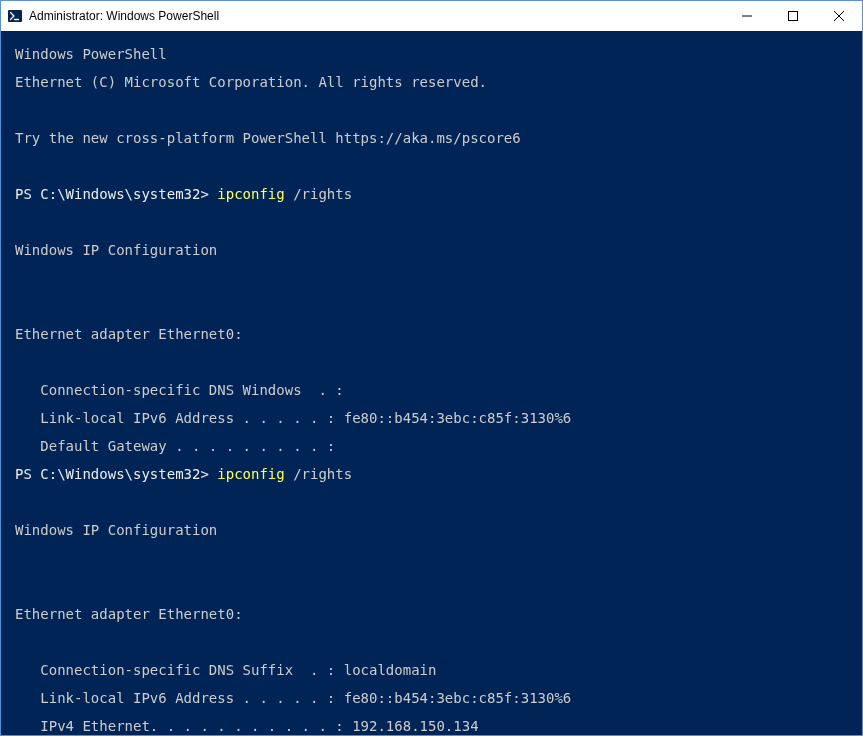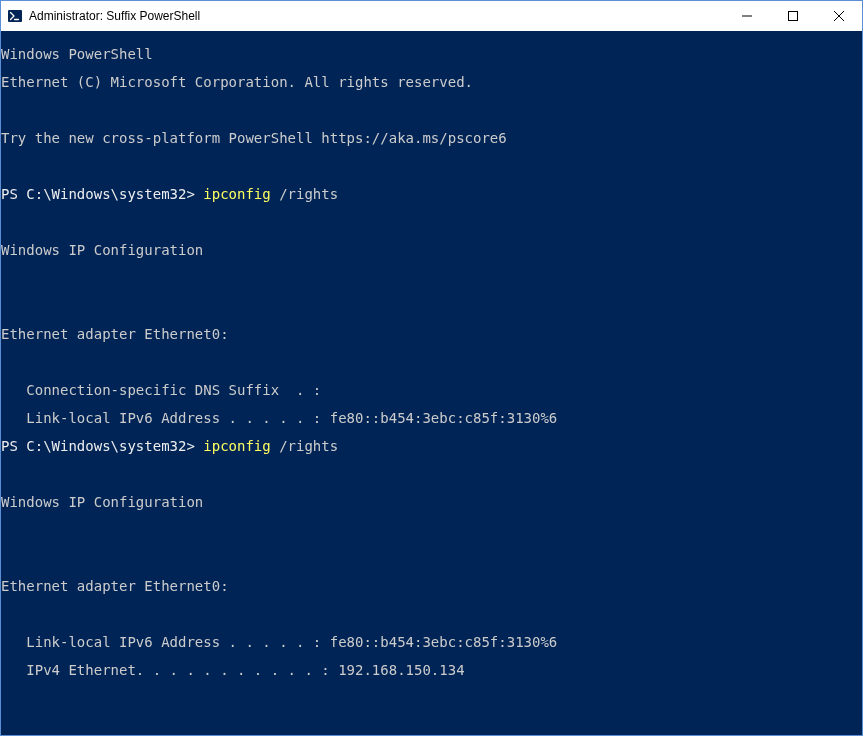--- a/index.html
+++ b/index.html
@@ -57,21 +57,21 @@
       color: #000;
       cursor: default;
     }
     .terminal {
       flex: 1;
       background: #012456;
       color: #cccccc;
       font-family: Consolas, "Lucida Console", monospace;
       font-size: 14px;
       line-height: 14px;
-      padding: 2px 0 0 0;
+      padding: 2px 0 0 14px;
       overflow: hidden;
       white-space: pre;
       position: relative;
     }
     .line {
       min-height: 14px;
     }
     .prompt {
       color: #eeeeee;
     }
@@ -94,21 +94,21 @@
 
 <div class="window">
   <div class="titlebar">
     <div class="titlebar-icon">
       <svg class="ps-icon-svg" width="16" height="16" viewBox="0 0 16 16">
         <rect x="1" y="2" width="14" height="12" rx="1" fill="#012456"></rect>
         <path d="M3.5 4.5 L7 8 L3.5 11.5" stroke="#ffffff" stroke-width="1.3" fill="none" stroke-linecap="round" stroke-linejoin="round"></path>
         <line x1="7.5" y1="11.5" x2="11.5" y2="11.5" stroke="#ffffff" stroke-width="1.3" stroke-linecap="round"></line>
       </svg>
     </div>
-    <div class="titlebar-title">Administrator: Suffix PowerShell</div>
+    <div class="titlebar-title">Administrator: Windows PowerShell</div>
     <div class="titlebar-buttons">
       <div class="titlebar-btn">
         <svg width="10" height="10" viewBox="0 0 10 10">
             <line x1="0" y1="5" x2="10" y2="5" stroke="#000" stroke-width="1"></line>
           </svg>
       </div>
       <div class="titlebar-btn">
         <svg width="10" height="10" viewBox="0 0 10 10">
             <rect x="0.5" y="0.5" width="9" height="9" fill="none" stroke="#000" stroke-width="1"></rect>
           </svg>
@@ -128,28 +128,30 @@
 <div class="line">&nbsp;</div>
 <div class="line out">Try the new cross-platform PowerShell https://aka.ms/pscore6</div>
 <div class="line">&nbsp;</div>
 <div class="line"><span class="prompt">PS C:\Windows\system32&gt; </span><span class="cmd">ipconfig </span><span class="arg">/rights</span></div>
 <div class="line">&nbsp;</div>
 <div class="line out">Windows IP Configuration</div>
 <div class="line">&nbsp;</div>
 <div class="line">&nbsp;</div>
 <div class="line out">Ethernet adapter Ethernet0:</div>
 <div class="line">&nbsp;</div>
-<div class="line out">   Connection-specific DNS Suffix  . :</div>
+<div class="line out">   Connection-specific DNS Windows  . :</div>
 <div class="line out">   Link-local IPv6 Address . . . . . : fe80::b454:3ebc:c85f:3130%6</div>
+<div class="line out">   Default Gateway . . . . . . . . . :</div>
 <div class="line"><span class="prompt">PS C:\Windows\system32&gt; </span><span class="cmd">ipconfig </span><span class="arg">/rights</span></div>
 <div class="line">&nbsp;</div>
 <div class="line out">Windows IP Configuration</div>
 <div class="line">&nbsp;</div>
 <div class="line">&nbsp;</div>
 <div class="line out">Ethernet adapter Ethernet0:</div>
 <div class="line">&nbsp;</div>
+<div class="line out">   Connection-specific DNS Suffix  . : localdomain</div>
 <div class="line out">   Link-local IPv6 Address . . . . . : fe80::b454:3ebc:c85f:3130%6</div>
 <div class="line out">   IPv4 Ethernet. . . . . . . . . . . : 192.168.150.134</div>
 
 
 
   </div>
 </div>
 
 </body></html>

